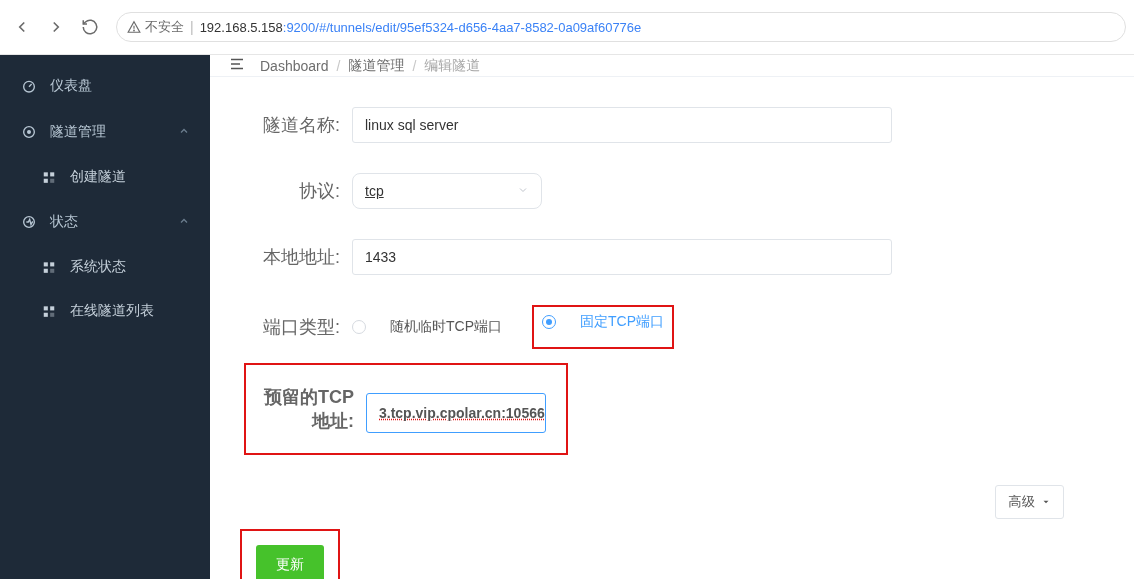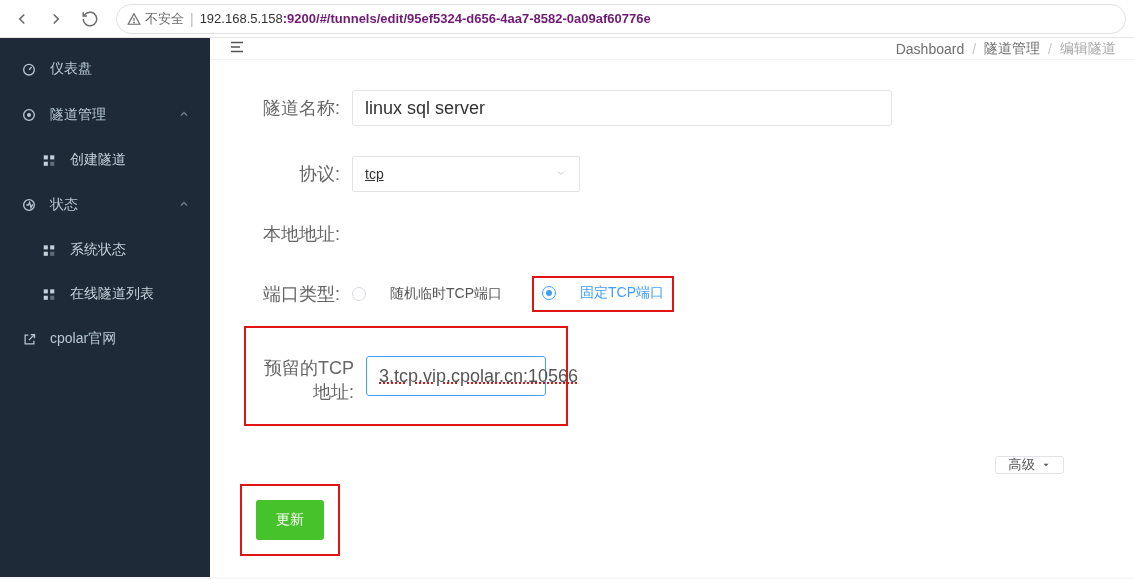--- a/index.html
+++ b/index.html
@@ -1,67 +1,67 @@
 <!DOCTYPE html>
 <html><head>
   <meta charset="utf-8">
   <style>
     * { margin: 0; padding: 0; box-sizing: border-box; }
     body { font-family: -apple-system, "Microsoft YaHei", "PingFang SC", "Helvetica Neue", Arial, sans-serif; font-size: 14px; color: #333; background: #f5f7fa; width: 1134px; height: 579px; overflow: hidden; }
 
     
-    .browser-bar { height: 38px; display: flex; align-items: center; padding: 0 8px; background: #fff; border-bottom: 1px solid #e6e6e6; gap: 6px; }
+    .browser-bar { height: 55px; display: flex; align-items: center; padding: 0 8px; background: #fff; border-bottom: 1px solid #e6e6e6; gap: 6px; }
     .nav-btn { width: 28px; height: 28px; display: flex; align-items: center; justify-content: center; color: #6b6b6b; cursor: pointer; border-radius: 4px; }
     .nav-btn svg { width: 18px; height: 18px; }
     .addr-bar { flex: 1; height: 30px; border-radius: 15px; border: 1px solid #e0e0e0; display: flex; align-items: center; padding: 0 10px; margin-left: 6px; gap: 6px; color: #555; }
     .addr-bar .sec { color: #6b6b6b; font-size: 13px; display: flex; align-items: center; gap: 4px; }
     .addr-bar .divider { color: #bbb; }
     .addr-bar .url { font-size: 13px; color: #333; white-space: nowrap; overflow: hidden; text-overflow: ellipsis; }
-    .addr-bar .url .muted { color: #701a75; font-weight: bold; }
+    .addr-bar .url .muted { color: #3b82f6; }
 
     
     .app { display: flex; height: calc(579px - 40px); }
     .sidebar { width: 210px; background: #1e2a38; color: #b8c7d4; display: flex; flex-direction: column; padding-top: 8px; }
     .side-item { display: flex; align-items: center; gap: 12px; height: 46px; padding: 0 20px; cursor: pointer; position: relative; }
     .side-item.top { font-size: 14px; }
     .side-item.sub { padding-left: 40px; height: 44px; color: #c5d0da; }
     .side-item .chev { margin-left: auto; color: #6b7d8e; }
     .side-item.active { color: #4aa3ff; }
     .side-item .ico { width: 18px; height: 18px; display: inline-flex; align-items: center; justify-content: center; color: inherit; }
     .side-item .label { font-size: 14px; }
 
     .main { flex: 1; background: #fff; display: flex; flex-direction: column; }
-    .crumbs-row { height: 54px; display: flex; align-items: center; padding: 0 18px; gap: 14px; border-bottom: 1px solid #eef1f5; color: #777; justify-content: space-between; }
+    .crumbs-row { height: 54px; display: flex; align-items: center; padding: 0 18px; gap: 14px; border-bottom: 1px solid #eef1f5; color: #777; }
     .crumbs-row .menu-ico { color: #555; }
     .crumbs { display: flex; align-items: center; gap: 8px; font-size: 14px; }
     .crumbs .crumb { color: #6e6e6e; }
     .crumbs .sep { color: #c7c7c7; }
     .crumbs .active { color: #a7a7a7; }
 
     .form-wrap { padding: 30px 40px 20px; }
     .form-row { display: flex; align-items: center; margin-bottom: 30px; }
     .form-label { width: 90px; text-align: right; color: #666; margin-right: 12px; font-size: 18px; }
-    .form-input { width: 540px; height: 36px; border: 1px solid #e0e4e9; border-radius: 3px; padding: 0 12px; font-size: 18px; color: #333; background: #fff; }
-    .form-select { width: 228px; height: 36px; border: 1px solid #e0e4e9; border-radius: 2px; padding: 0 12px; display: flex; align-items: center; justify-content: space-between; color: #333; cursor: pointer; text-decoration: underline; }
+    .form-input { width: 540px; height: 36px; border: 1px solid #e0e4e9; border-radius: 3px; padding: 0 12px; font-size: 14px; color: #333; background: #fff; }
+    .form-select { width: 190px; height: 36px; border: 1px solid #e0e4e9; border-radius: 8px; padding: 0 12px; display: flex; align-items: center; justify-content: space-between; color: #333; cursor: pointer; text-decoration: underline; }
     .form-select .chev { color: #c0c4cc; }
 
     .radios { display: flex; align-items: center; gap: 30px; }
     .radio { display: inline-flex; align-items: center; gap: 24px; cursor: pointer; color: #555; }
     .radio .circ { width: 14px; height: 14px; border: 1px solid #d6dae0; border-radius: 50%; display: inline-flex; align-items: center; justify-content: center; }
     .radio.checked { color: #409eff; }
     .radio.checked .circ { border-color: #409eff; }
     .radio.checked .circ::after { content: ""; width: 6px; height: 6px; border-radius: 50%; background: #409eff; }
 
-    .hl-box { border: 2px solid #e01414; padding: 6px 8px 8px; display: inline-flex; align-items: flex-end; }
-    .hl-tcp { border: 2px solid #e01414; padding: 28px 20px 20px 6px; display: inline-flex; align-items: flex-start; margin-top: -4px; }
+    .hl-box { border: 2px solid #e01414; padding: 6px 8px 16px; display: inline-flex; align-items: flex-end; }
+    .hl-tcp { border: 2px solid #e01414; padding: 20px 20px 20px 6px; display: inline-flex; align-items: flex-end; margin-top: -4px; font-weight: bold; }
     .hl-tcp .form-label { width: 102px; }
     .hl-tcp .form-input { width: 180px; height: 40px; border-color: #409eff; color: #555; }
     .hl-tcp .form-input .ul { text-decoration: underline; text-decoration-style: dotted; text-decoration-color: #e01414; }
 
-    .adv-btn { margin-left: auto; border: 1px solid #e0e4e9; background: #fff; height: 18px; padding: 0 12px; border-radius: 3px; color: #555; display: inline-flex; align-items: center; gap: 6px; cursor: pointer; }
+    .adv-btn { margin-left: auto; border: 1px solid #e0e4e9; background: #fff; height: 34px; padding: 0 12px; border-radius: 3px; color: #555; display: inline-flex; align-items: center; gap: 6px; cursor: pointer; }
     .adv-row { display: flex; justify-content: flex-end; margin-top: 30px; padding-right: 30px; }
 
     .submit-row { margin-top: 10px; }
     .submit-wrap { border: 2px solid #e01414; padding: 14px; display: inline-block; margin-left: -10px; }
     .submit-btn { background: #46c22b; color: #fff; border: none; height: 40px; padding: 0 20px; border-radius: 3px; font-size: 14px; cursor: pointer; }
   </style>
 </head>
 <body>
 
 <div class="browser-bar">
@@ -166,30 +166,20 @@
         <svg width="14" height="14" viewBox="0 0 24 24" fill="currentColor">
             <rect x="3" y="4" width="7" height="7"></rect>
             <rect x="14" y="4" width="7" height="7"></rect>
             <rect x="3" y="15" width="7" height="7"></rect>
             <rect x="14" y="15" width="7" height="7" opacity="0.4"></rect>
           </svg>
       </span>
       <span class="label">在线隧道列表</span>
     </div>
 
-    <div class="side-item top">
-      <span class="ico">
-        <svg width="15" height="15" viewBox="0 0 24 24" fill="none" stroke="currentColor" stroke-width="2">
-            <path d="M14 4h6v6"></path>
-            <path d="M20 4l-9 9"></path>
-            <path d="M19 14v5H5V5h5"></path>
-          </svg>
-      </span>
-      <span class="label">cpolar官网</span>
-    </div>
   </div>
 
   <div class="main">
     <div class="crumbs-row">
       <span class="menu-ico">
         <svg width="18" height="18" viewBox="0 0 24 24" fill="none" stroke="currentColor" stroke-width="2">
             <path d="M4 6h16M4 12h12M4 18h16"></path>
           </svg>
       </span>
       <div class="crumbs">
@@ -215,20 +205,21 @@
           <span class="chev">
             <svg width="12" height="12" viewBox="0 0 24 24" fill="none" stroke="currentColor" stroke-width="2">
                 <path d="M6 9l6 6 6-6"></path>
               </svg>
           </span>
         </div>
       </div>
 
       <div class="form-row">
         <div class="form-label">本地地址:</div>
+        <input class="form-input" value="1433" style="">
       </div>
 
       <div class="form-row" style="margin-bottom:18px;">
         <div class="form-label">端口类型:</div>
         <div class="radios">
           <label class="radio">
             <span class="circ"></span>
             <span>随机临时TCP端口</span>
           </label>
           <span class="hl-box">

